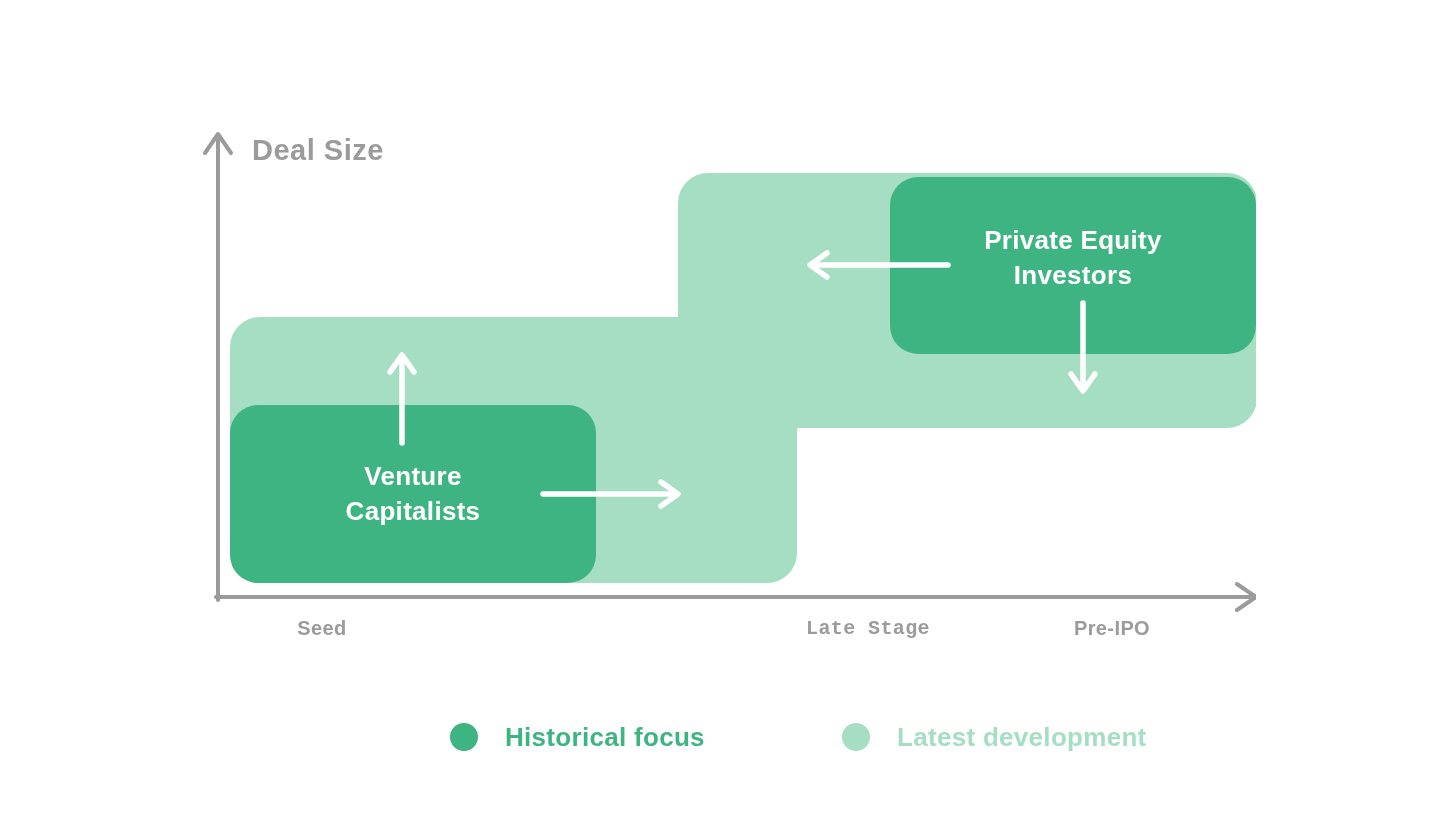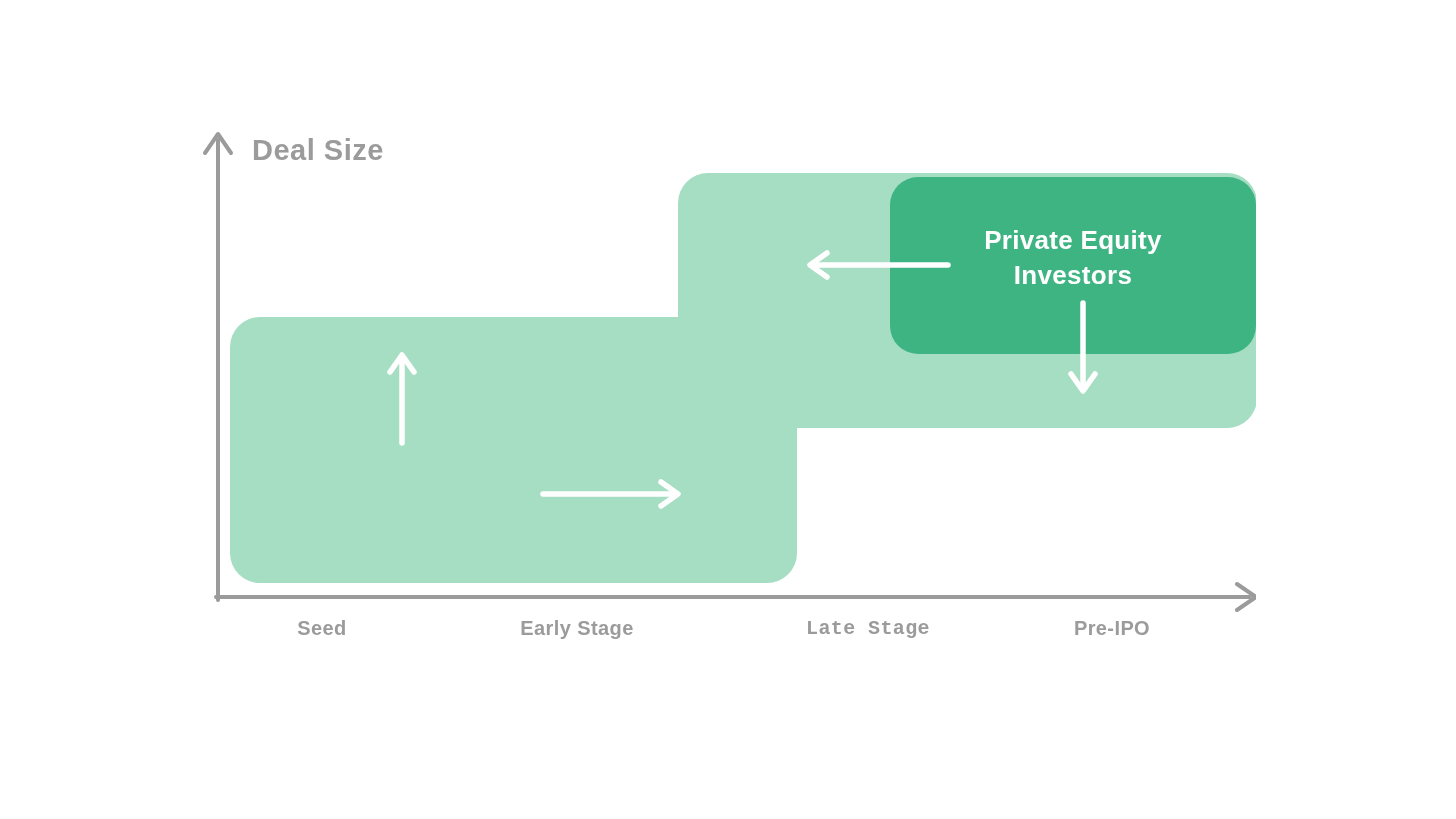--- a/index.html
+++ b/index.html
@@ -58,20 +58,24 @@
       <line class="axis-stroke" x1="216" y1="597" x2="1250" y2="597"></line>
       <polyline class="axis-stroke" points="1237,584 1256,597 1237,610"></polyline>
     </g>
   </svg>
 
   <div class="y-label">Deal Size</div>
 
   <div class="region region-left"></div>
   <div class="region region-right"></div>
 
+  <div class="focus-box box-vc">
+    <span>Venture
+Capitalists</span>
+  </div>
   <div class="focus-box box-pe">
     <span>Private Equity
 Investors</span>
   </div>
 
   <svg class="layer" viewBox="0 0 1456 819">
     <g>
       <line class="arrow-stroke" x1="402" y1="443" x2="402" y2="357"></line>
       <polyline class="arrow-stroke" points="390,372 402,355 414,372"></polyline>
     </g>
@@ -83,20 +87,27 @@
       <line class="arrow-stroke" x1="948" y1="265" x2="812" y2="265"></line>
       <polyline class="arrow-stroke" points="827,253 810,265 827,277"></polyline>
     </g>
     <g>
       <line class="arrow-stroke" x1="1083" y1="303" x2="1083" y2="389"></line>
       <polyline class="arrow-stroke" points="1071,374 1083,391 1095,374"></polyline>
     </g>
   </svg>
 
   <div class="x-label x-seed">Seed</div>
-  <div class="x-label x-early">Early Stage</div>
   <div class="x-label x-late">Late Stage</div>
   <div class="x-label x-preipo">Pre-IPO</div>
 
   <div class="legend">
+    <div class="legend-item legend-item-1">
+      <span class="legend-dot" style="background: rgb(63, 180, 131);"></span>
+      <span class="legend-label legend-label-1">Historical focus</span>
+    </div>
+    <div class="legend-item legend-item-2">
+      <span class="legend-dot" style="background: rgb(166, 222, 195);"></span>
+      <span class="legend-label legend-label-2">Latest development</span>
+    </div>
   </div>
 
 </div>
 
 </body></html>

